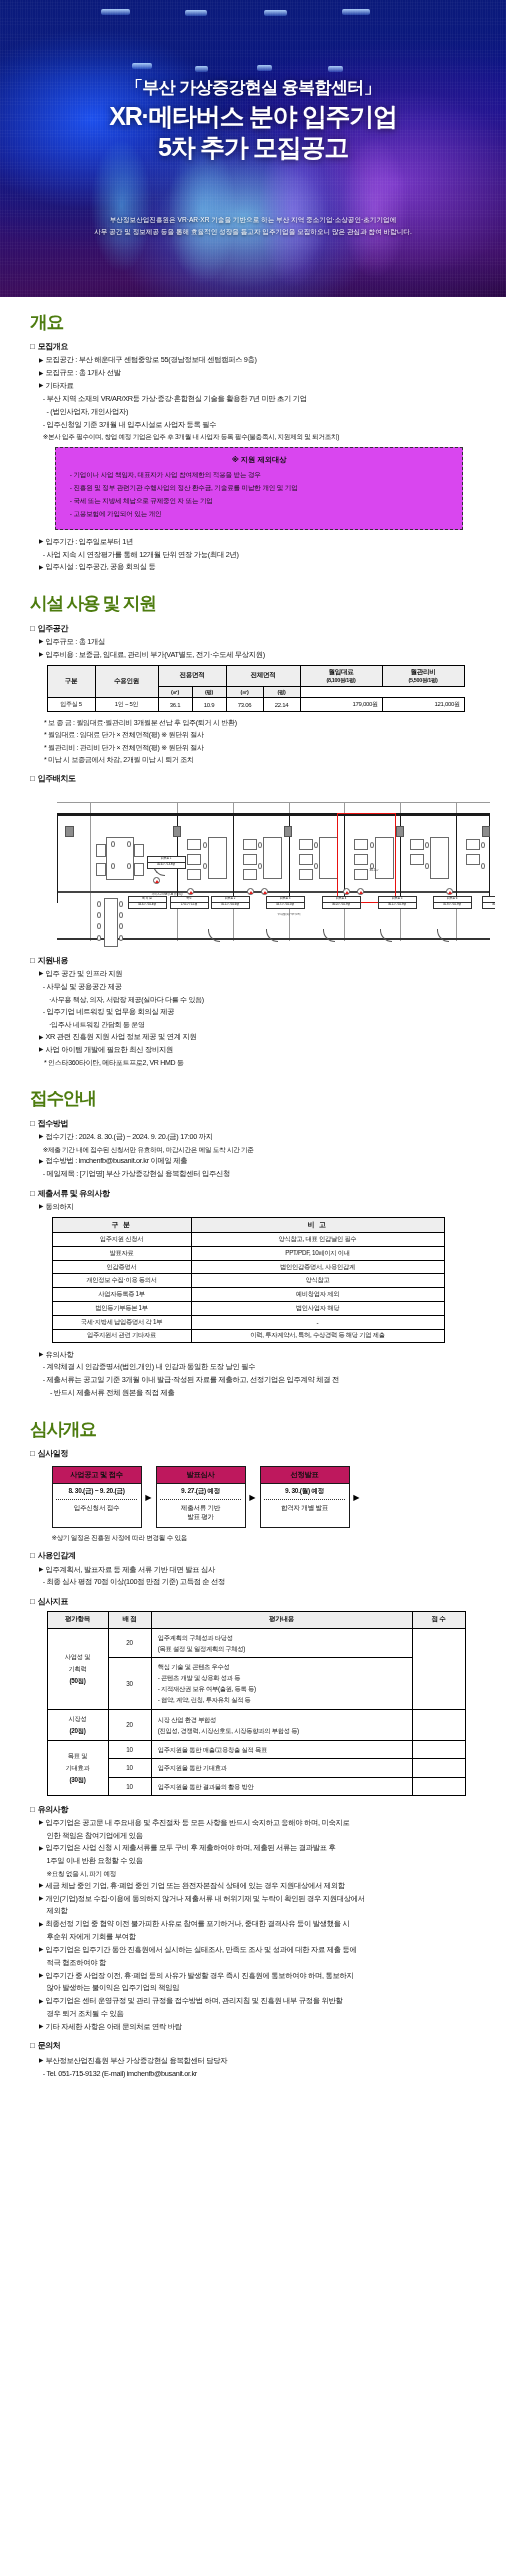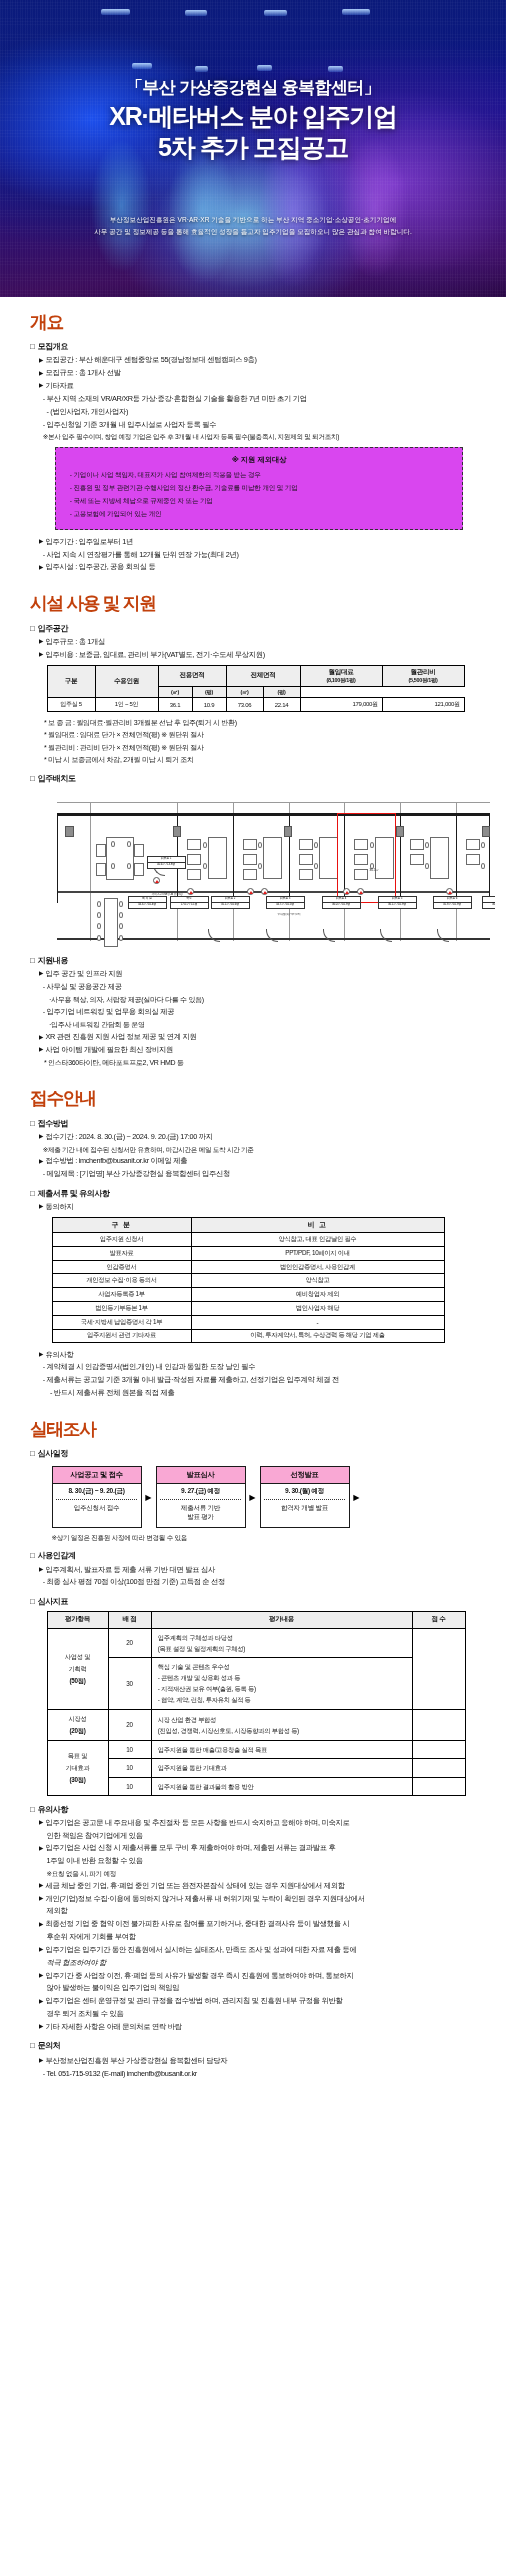--- a/index.html
+++ b/index.html
@@ -62,21 +62,21 @@
     position: absolute; left: 38px; right: 38px; top: 214px; z-index: 5;
     text-align: center; color: #ffffff; font-size: 6.6px; line-height: 1.75;
     text-shadow: 0 0.6px 3.2px rgba(0,0,0,.75);
   }
 
   
   .page { padding: 0 30px 25px 30px; }
 
   h2.sec {
     font-size: 17.7px; font-weight: 700; letter-spacing: -1.3px;
-    color: #c2410c; margin: 21.5px 0 10px 0; line-height: 1;
+    color: #4d7c0f; margin: 21.5px 0 10px 0; line-height: 1;
   }
   h2.sec:first-child { margin-top: 16.5px; }
 
   .h-box {
     font-size: 8px; font-weight: 700; letter-spacing: -0.4px;
     margin: 7.6px 0 3.2px 0;
   }
   .h-box::before { content: "\25A1"; margin-right: 3.2px; font-weight: 400; }
 
   .li-tri {
@@ -197,21 +197,21 @@
   .fp-note { position: absolute; font-size: 2.8px; color: #333; letter-spacing: -0.1px; line-height: 1.3; }
   .fp-area { position: absolute; font-size: 3.2px; color: #222; }
 
   
   .flow { display: flex; align-items: stretch; margin: 6.3px 0 5px 21.5px; }
   .flow-box {
     width: 90px; border: 0.6px solid #1a1a1a; background: #fff;
     display: flex; flex-direction: column;
   }
   .flow-head {
-    background: #f9a8d4; border-bottom: 0.6px solid #1a1a1a;
+    background: #be185d; border-bottom: 0.6px solid #1a1a1a;
     text-align: center; font-size: 7.3px; font-weight: 700; padding: 3.2px 1.3px; letter-spacing: -0.3px;
   }
   .flow-date {
     text-align: center; font-size: 6.6px; font-weight: 700; padding: 3.2px 1.3px 2.5px 1.3px;
     letter-spacing: -0.3px; border-bottom: 0.6px dotted #333; margin: 0 3.8px;
   }
   .flow-desc {
     text-align: center; font-size: 6.6px; padding: 3.2px 2.5px 5px 2.5px; letter-spacing: -0.3px;
     line-height: 1.45; flex: 1;
   }
@@ -550,21 +550,21 @@
       <td>이력, 투자계약서, 특허, 수상경력 등 해당 기업 제출</td>
     </tr>
   </tbody>
     </table>
 
   <div class="li-tri">유의사항</div>
   <div class="li-dash">계약체결 시 인감증명서(법인,개인) 내 인감과 동일한 도장 날인 필수</div>
   <div class="li-dash">제출서류는 공고일 기준 3개월 이내 발급·작성된 자료를 제출하고, 선정기업은 입주계약 체결 전</div>
   <div class="li-dash" style="margin-left:20px;"><span>반드시 제출서류 전체 원본을 직접 제출</span></div>
 
-  <h2 class="sec">실태조사</h2>
+  <h2 class="sec">심사개요</h2>
 
   <div class="h-box">심사일정</div>
 
   <div class="flow">
     <div class="flow-box">
       <div class="flow-head">사업공고 및 접수</div>
       <div class="flow-date">8. 30.(금) ~ 9. 20.(금)</div>
       <div class="flow-desc">입주신청서 접수</div>
     </div>
     <div class="flow-arrow">▶</div>
@@ -666,21 +666,21 @@
   <div class="cont li-plain" style="font-size:7.3px;letter-spacing:-0.3px;line-height:1.5;margin:1.9px 0 1.9px 16.5px;">인한 책임은 참여기업에게 있음</div>
   <div class="li-tri">입주기업은 사업 신청 시 제출서류를 모두 구비 후 제출하여야 하며, 제출된 서류는 결과발표 후</div>
   <div class="cont" style="font-size:7.3px;letter-spacing:-0.3px;line-height:1.5;margin:1.9px 0 1.9px 16.5px;">1주일 이내 반환 요청할 수 있음</div>
   <div class="note-ref" style="margin-left:16.5px;">요청 없을 시, 파기 예정</div>
   <div class="li-tri">세금 체납 중인 기업, 휴·폐업 중인 기업 또는 완전자본잠식 상태에 있는 경우 지원대상에서 제외함</div>
   <div class="li-tri">개인(기업)정보 수집·이용에 동의하지 않거나 제출서류 내 허위기재 및 누락이 확인된 경우 지원대상에서</div>
   <div class="cont" style="font-size:7.3px;letter-spacing:-0.3px;line-height:1.5;margin:1.9px 0 1.9px 16.5px;">제외함</div>
   <div class="li-tri">최종선정 기업 중 협약 이전 불가피한 사유로 참여를 포기하거나, 중대한 결격사유 등이 발생했을 시</div>
   <div class="cont" style="font-size:7.3px;letter-spacing:-0.3px;line-height:1.5;margin:1.9px 0 1.9px 16.5px;">후순위 자에게 기회를 부여함</div>
   <div class="li-tri">입주기업은 입주기간 동안 진흥원에서 실시하는 실태조사, 만족도 조사 및 성과에 대한 자료 제출 등에</div>
-  <div class="cont" style="font-size:7.3px;letter-spacing:-0.3px;line-height:1.5;margin:1.9px 0 1.9px 16.5px;font-style:italic;">적극 협조하여야 함</div>
+  <div class="cont" style="font-size:7.3px;letter-spacing:-0.3px;line-height:1.5;margin:1.9px 0 1.9px 16.5px;">적극 협조하여야 함</div>
   <div class="li-tri">입주기간 중 사업장 이전, 휴·폐업 등의 사유가 발생할 경우 즉시 진흥원에 통보하여야 하며, 통보하지</div>
   <div class="cont" style="font-size:7.3px;letter-spacing:-0.3px;line-height:1.5;margin:1.9px 0 1.9px 16.5px;">않아 발생하는 불이익은 입주기업의 책임임</div>
   <div class="li-tri">입주기업은 센터 운영규정 및 관리 규정을 접수방법 하며, 관리지침 및 진흥원 내부 규정을 위반할</div>
   <div class="cont" style="font-size:7.3px;letter-spacing:-0.3px;line-height:1.5;margin:1.9px 0 1.9px 16.5px;">경우 퇴거 조치될 수 있음</div>
   <div class="li-tri">기타 자세한 사항은 아래 문의처로 연락 바람</div>
 
   <div class="h-box">문의처</div>
   <div class="contact-line">부산정보산업진흥원 부산 가상증강현실 융복합센터 담당자</div>
   <div class="contact-sub">Tel. 051-715-9132 (E-mail) imchenfb@busanit.or.kr</div>
 

